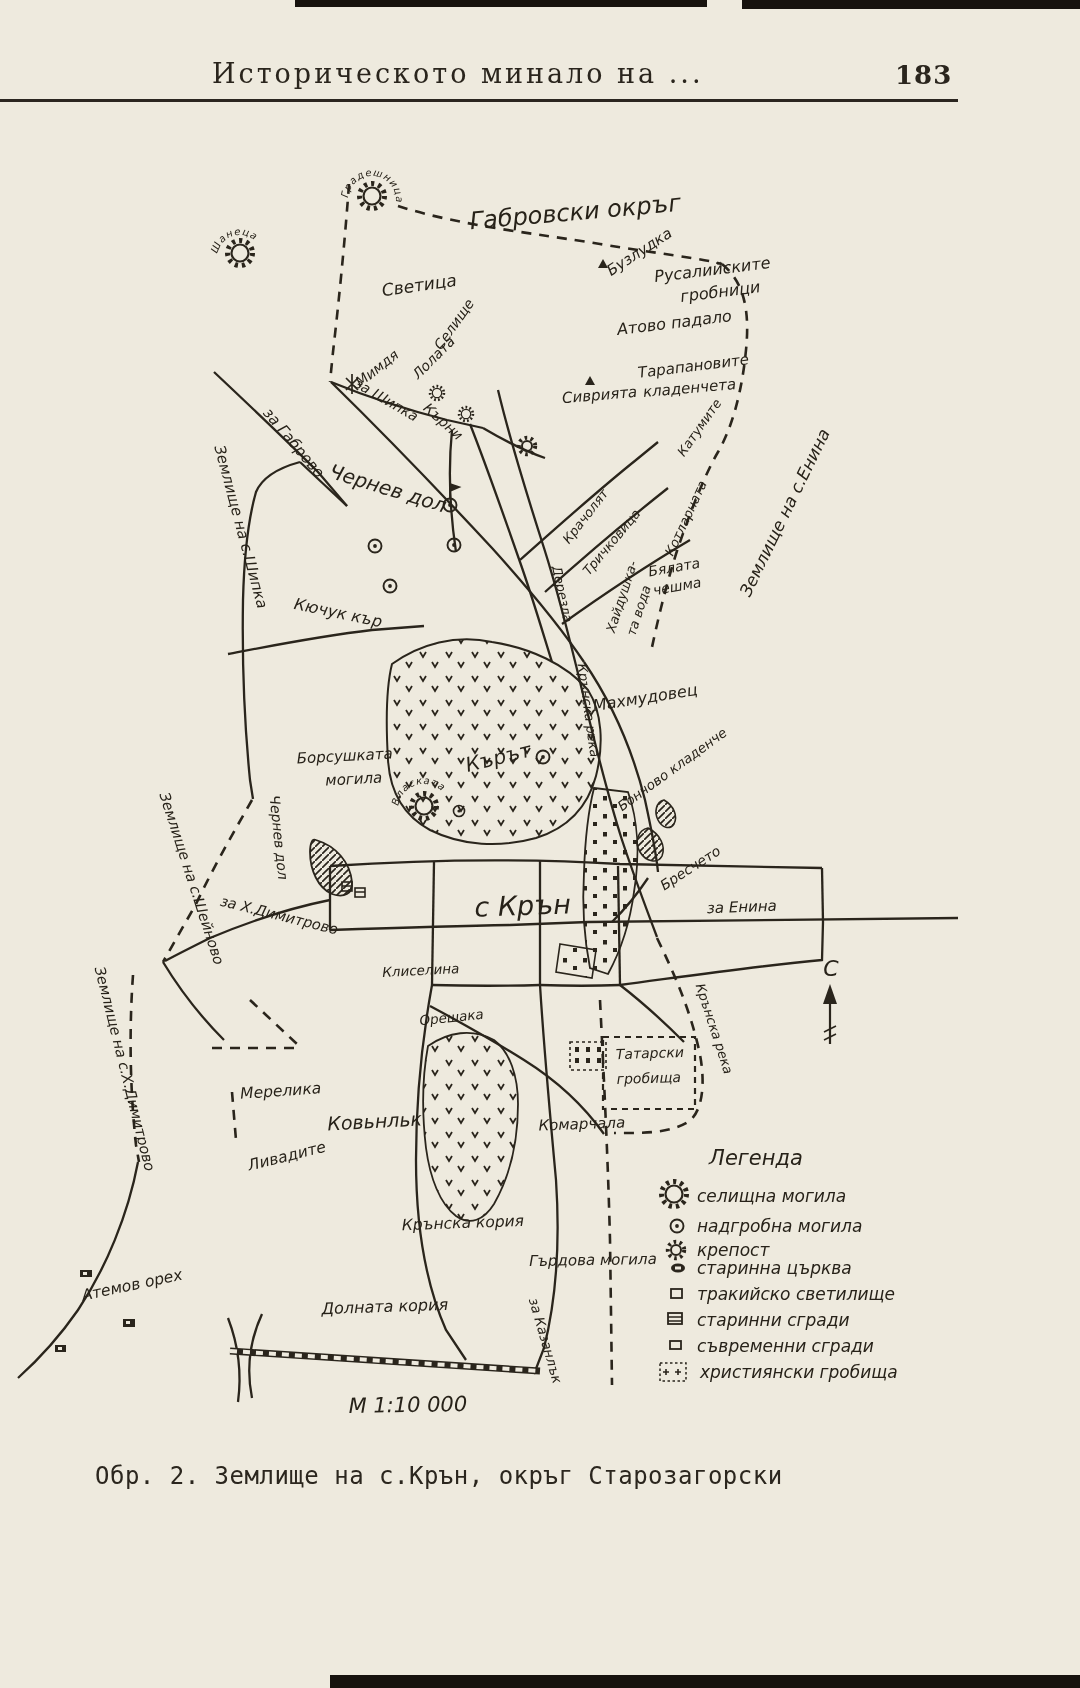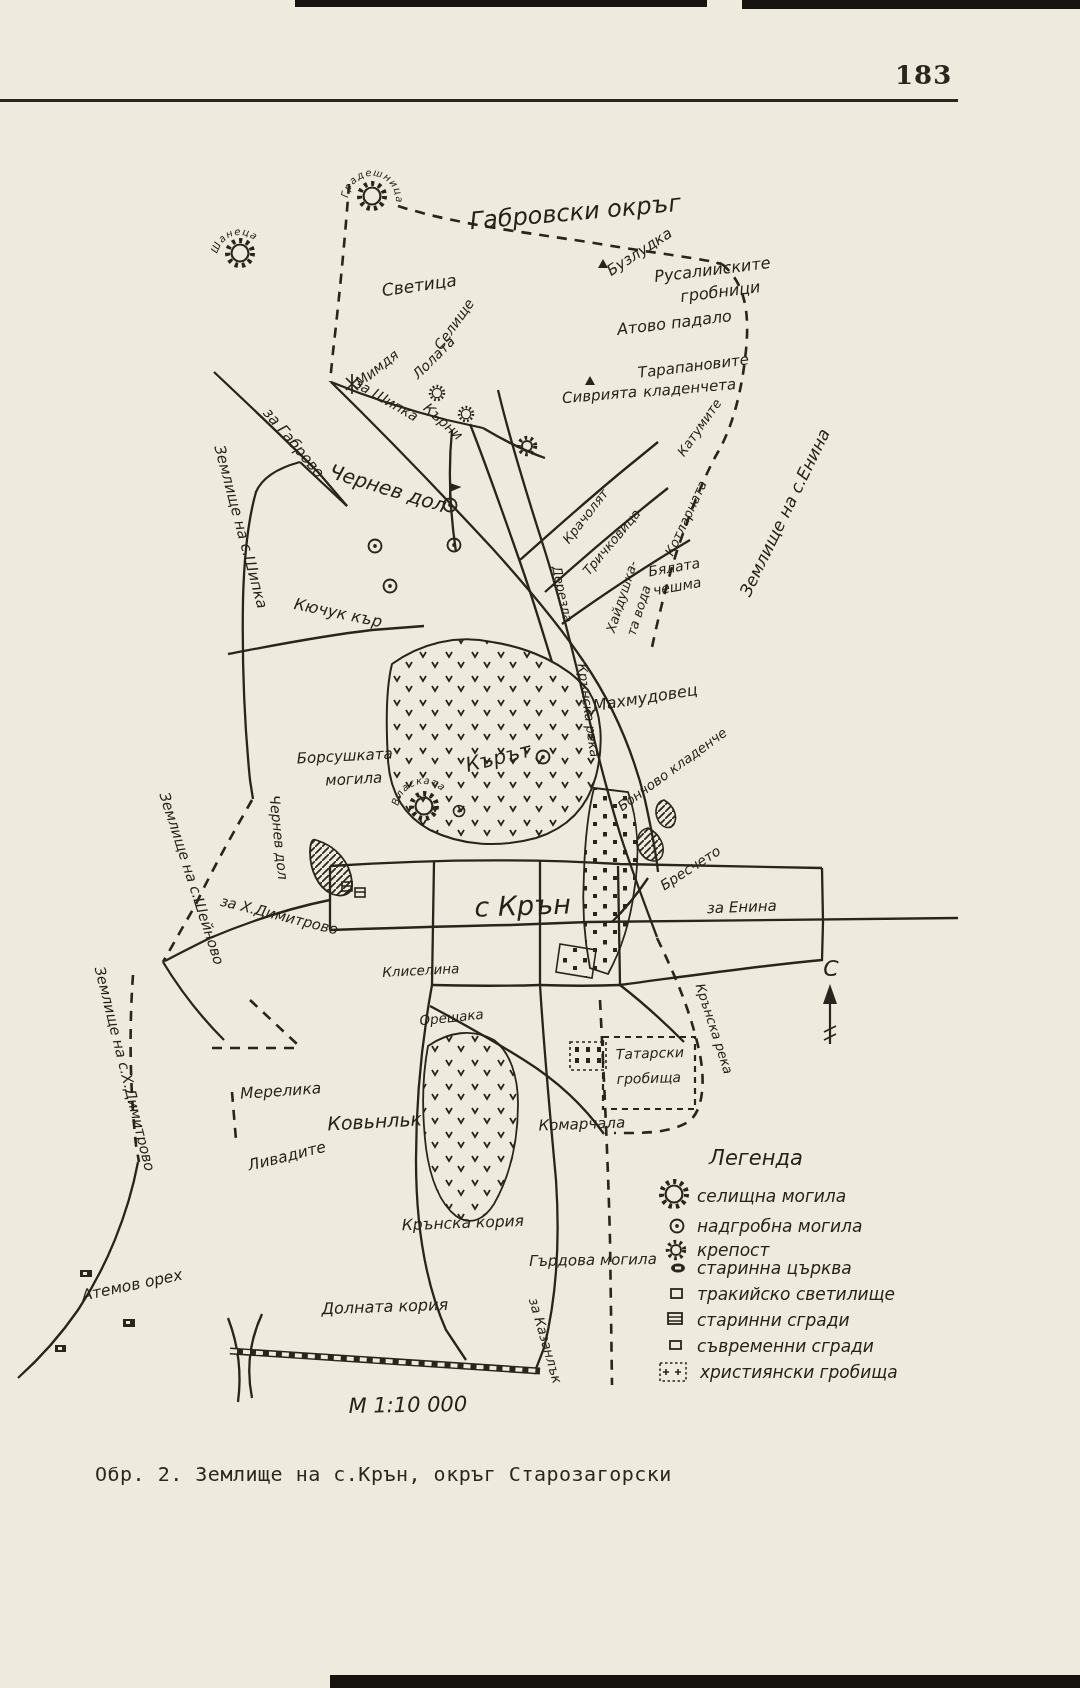--- a/index.html
+++ b/index.html
@@ -4,39 +4,40 @@
 <style>
   html,body{margin:0;padding:0;background:#b9b4a8;}
   .page{position:relative;width:1080px;height:1688px;margin:0 auto;background:#eeeade;overflow:hidden;
         font-family:"DejaVu Serif",serif;color:#272219;}
   .scanbar{position:absolute;background:#17130e;}
   .header{position:absolute;top:58px;left:0;width:100%;height:40px;}
   .header .title{position:absolute;left:212px;top:0;font-size:27px;letter-spacing:3px;color:#2a251d;}
   .header .pagenum{position:absolute;left:895px;top:2px;font-size:26px;letter-spacing:1px;color:#2a251d;font-weight:bold;}
   .rule{position:absolute;top:99px;left:0;width:958px;height:3px;background:#2b2620;}
   .caption{position:absolute;top:1462px;left:95px;font-family:"DejaVu Sans Mono",monospace;
-           font-size:20px;letter-spacing:0.5px;color:#2b261e;white-space:nowrap;}
+           font-size:24px;letter-spacing:0.5px;color:#2b261e;white-space:nowrap;}
   svg.map{position:absolute;top:0;left:0;}
   .lbl{font-family:"DejaVu Sans",sans-serif;font-style:italic;fill:#272219;text-anchor:middle;}
   .leg{font-family:"DejaVu Sans",sans-serif;font-style:italic;fill:#272219;text-anchor:start;}
   .arc{font-family:"DejaVu Sans",sans-serif;font-style:italic;fill:#272219;letter-spacing:1px;}
   .ink{stroke:#2a251c;fill:none;}
   .dash{stroke-dasharray:10 8;}
   .dashsm{stroke-dasharray:6 5;}
 </style>
 </head>
 <body>
 
 <div class="page">
 
   <div class="scanbar" style="left:295px;top:0;width:412px;height:7px;"></div>
   <div class="scanbar" style="left:742px;top:0;width:338px;height:9px;"></div>
   <div class="scanbar" style="left:330px;top:1675px;width:750px;height:13px;"></div>
 
   <div class="header">
+    <span class="title">Историческото минало на ...</span>
     <span class="pagenum">183</span>
   </div>
   <div class="rule"></div>
 
   <svg class="map" width="1080" height="1688" viewBox="0 0 1080 1688">
     <defs>
       <pattern id="forest" width="26" height="24" patternUnits="userSpaceOnUse">
         <path d="M4 4 l3 5 3-5" stroke="#2a251c" stroke-width="1.8" fill="none"></path>
         <path d="M16 14 l3 5 3-5" stroke="#2a251c" stroke-width="1.8" fill="none"></path>
       </pattern>

